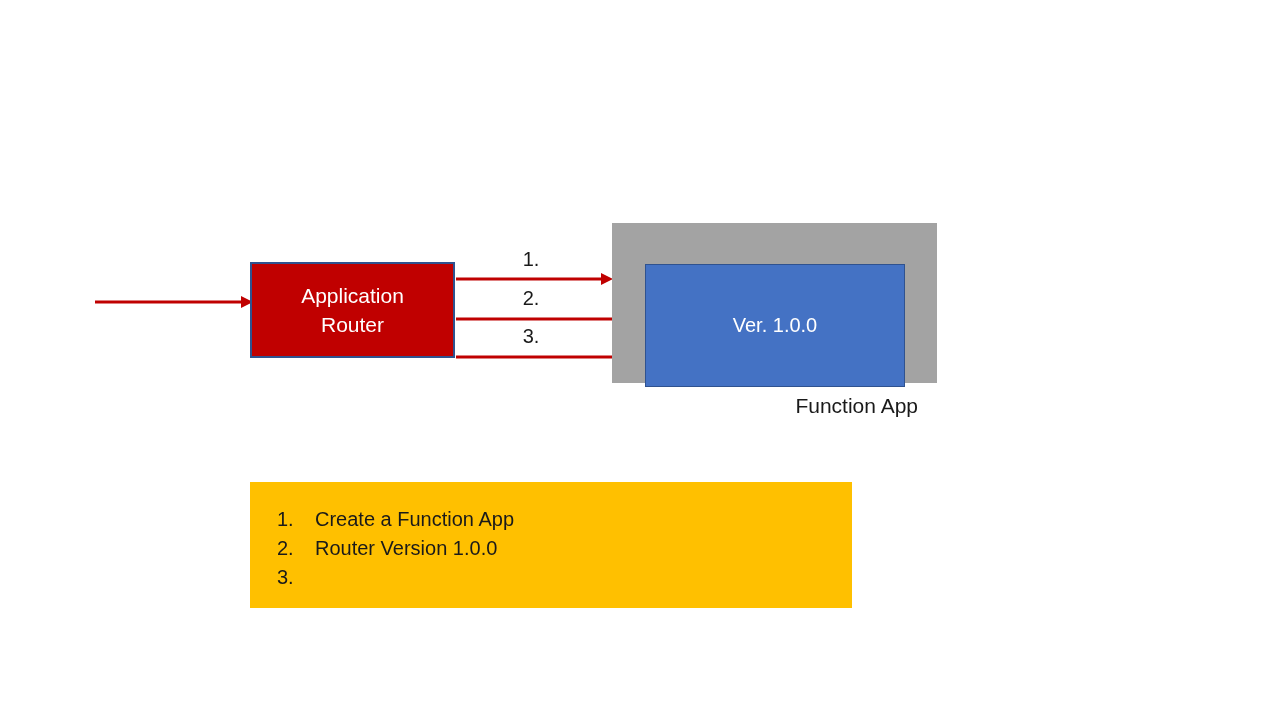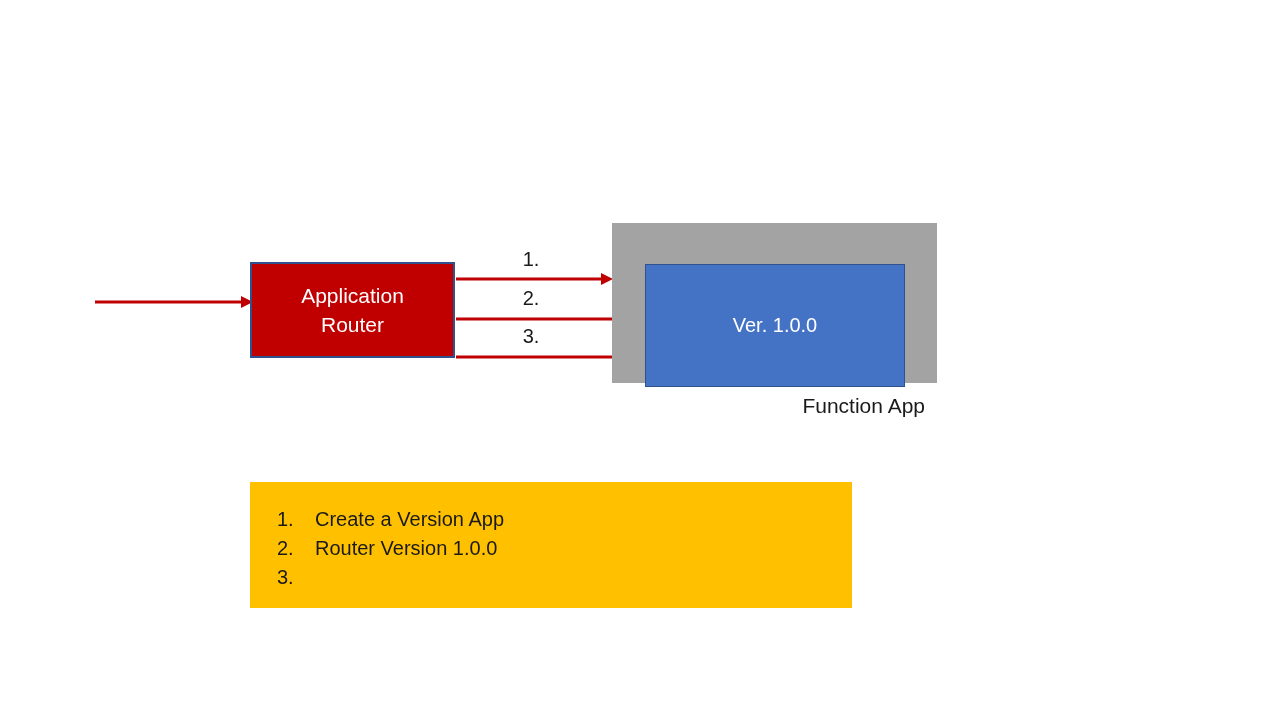--- a/index.html
+++ b/index.html
@@ -48,21 +48,21 @@
     display: flex;
     align-items: center;
     justify-content: center;
   }
   .version-box .label {
     color: #ffffff;
     font-size: 20px;
   }
   .function-app-label {
     position: absolute;
-    right: 12px; top: 171px;
+    right: 19px; top: 171px;
     font-size: 21px;
     color: #1a1a1a;
     white-space: nowrap;
   }
 
   
   .arrow { position: absolute; height: 12px; }
   .arrow .shaft {
     position: absolute;
     left: 0; right: 10px;
@@ -148,21 +148,21 @@
     <div class="version-box">
       <div class="label">Ver. 1.0.0</div>
     </div>
     <div class="function-app-label">Function App</div>
   </div>
 
   <div class="legend-box">
     <div class="legend-list">
       <div class="legend-item">
         <span class="num">1.</span>
-        <span class="txt">Create a Version App</span>
+        <span class="txt">Create a Function App</span>
       </div>
       <div class="legend-item">
         <span class="num">2.</span>
         <span class="txt">Router Version 1.0.0</span>
       </div>
       <div class="legend-item">
         <span class="num">3.</span>
       </div>
     </div>
   </div>

